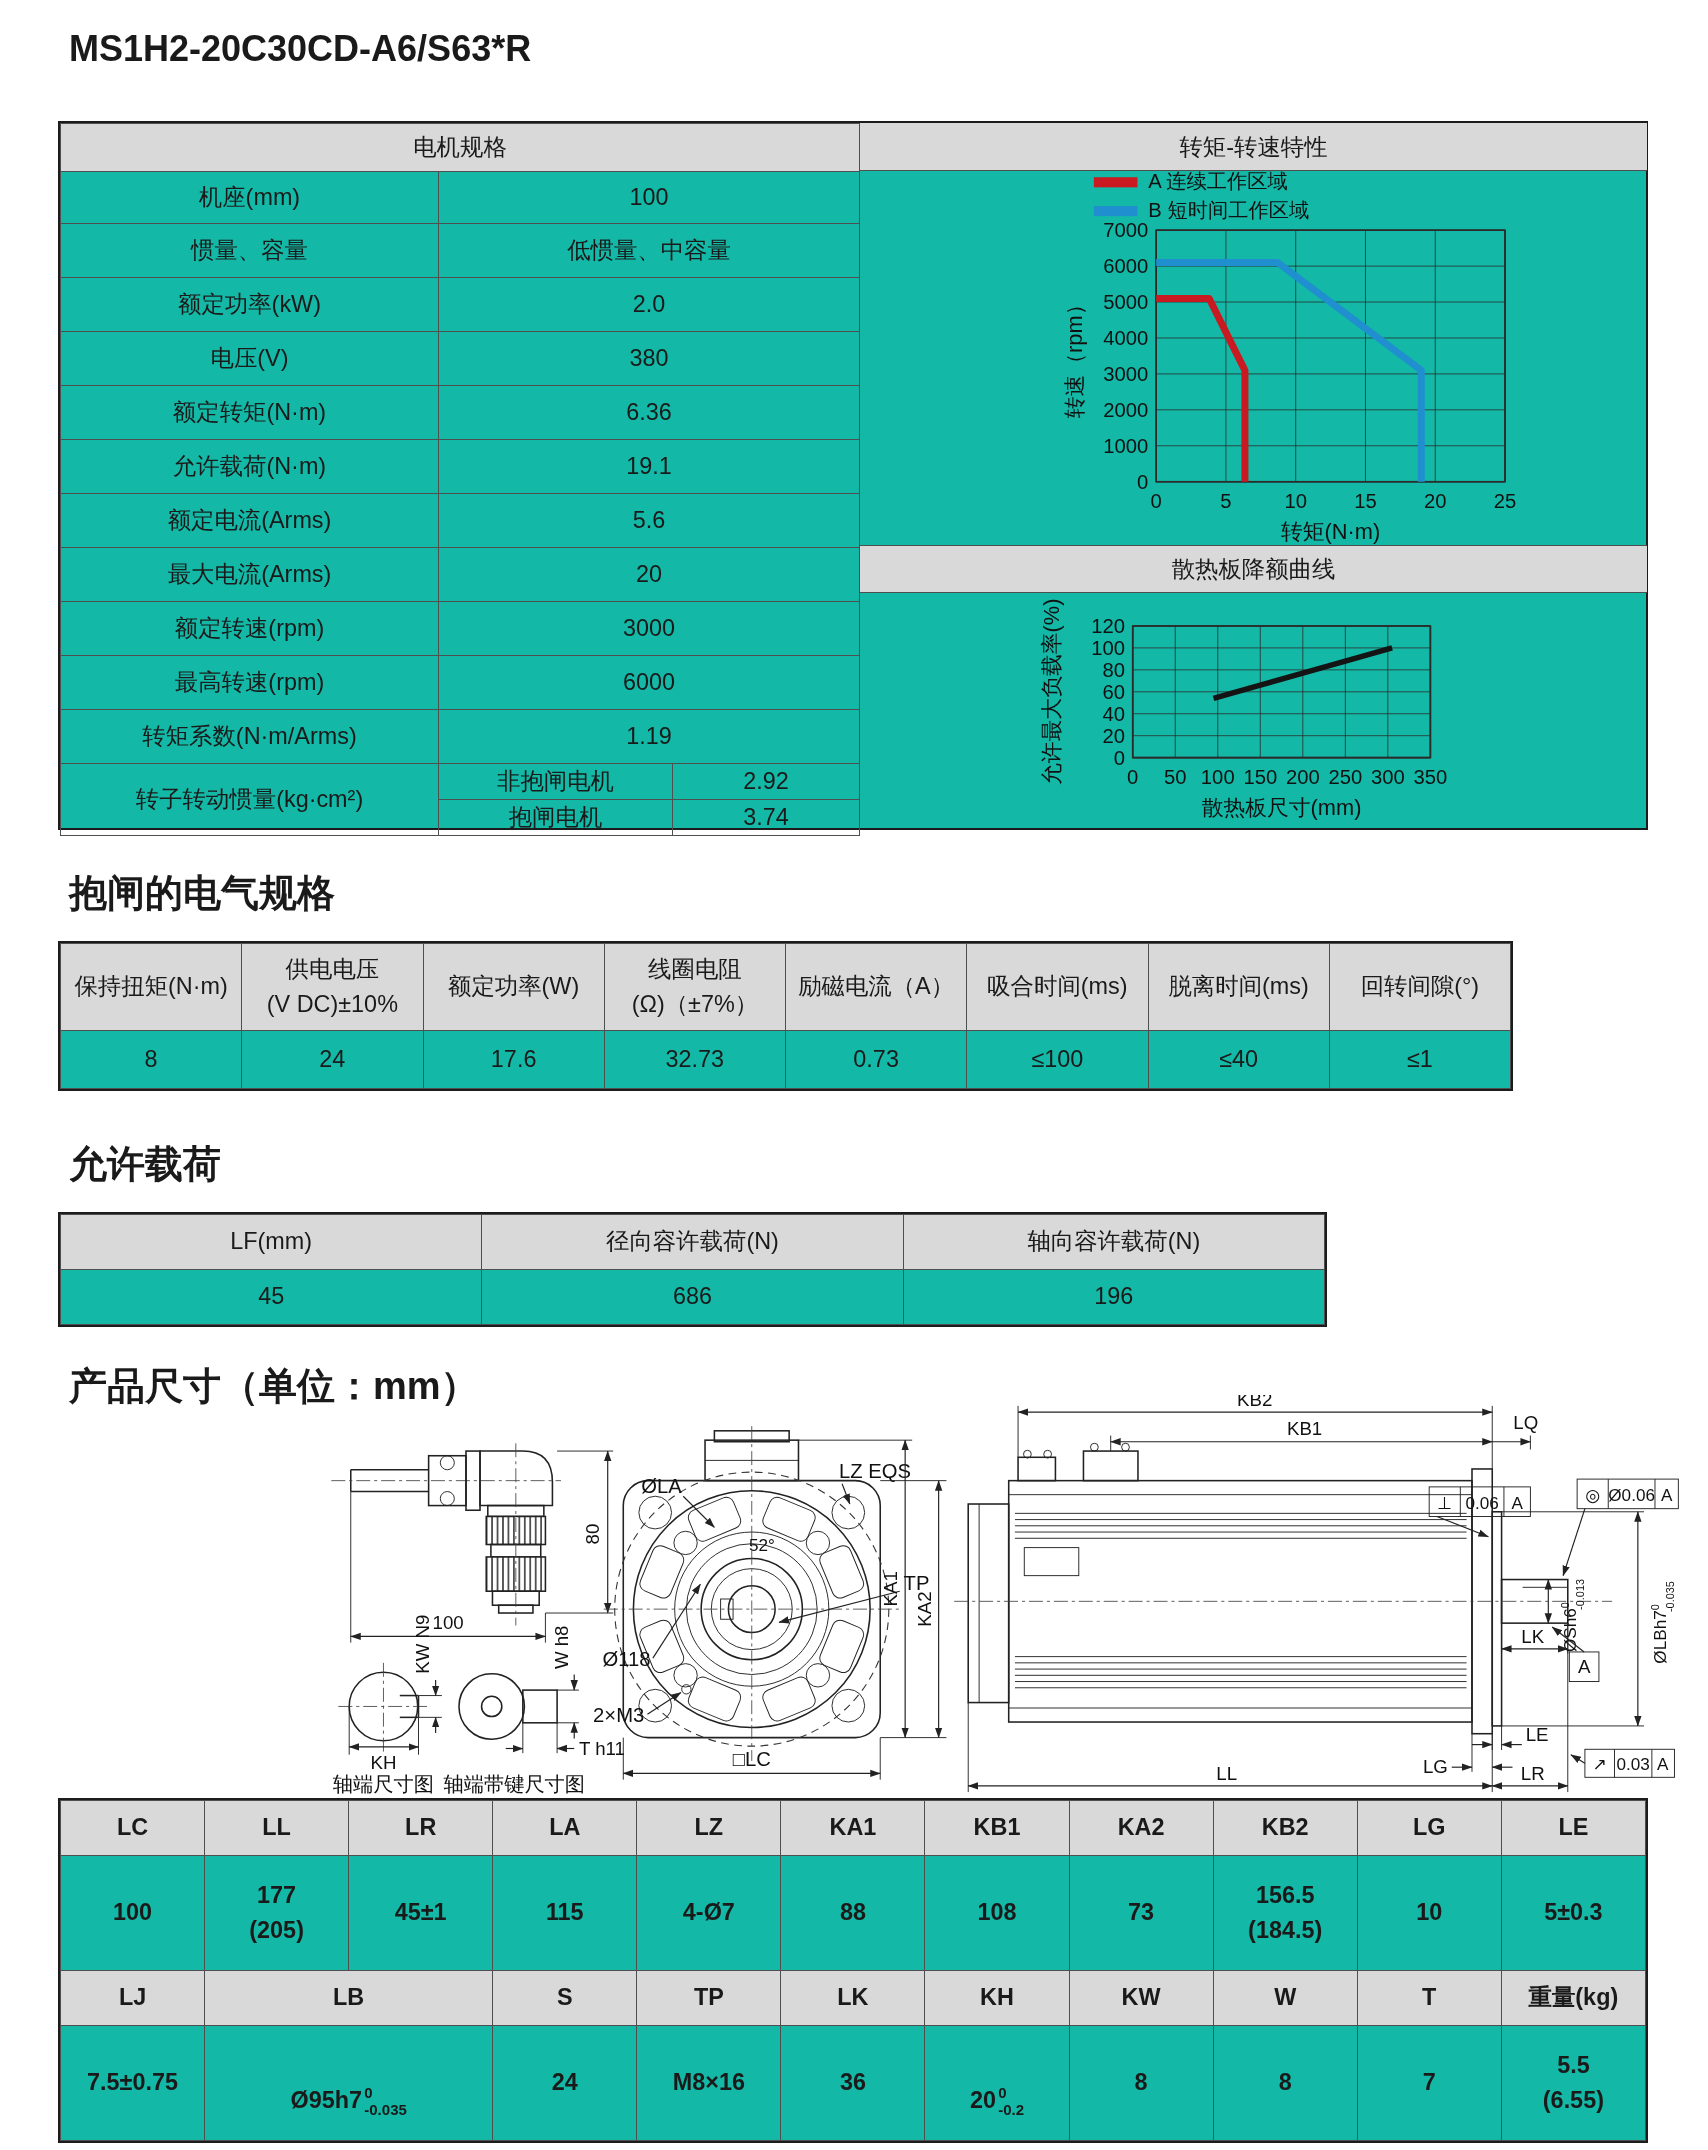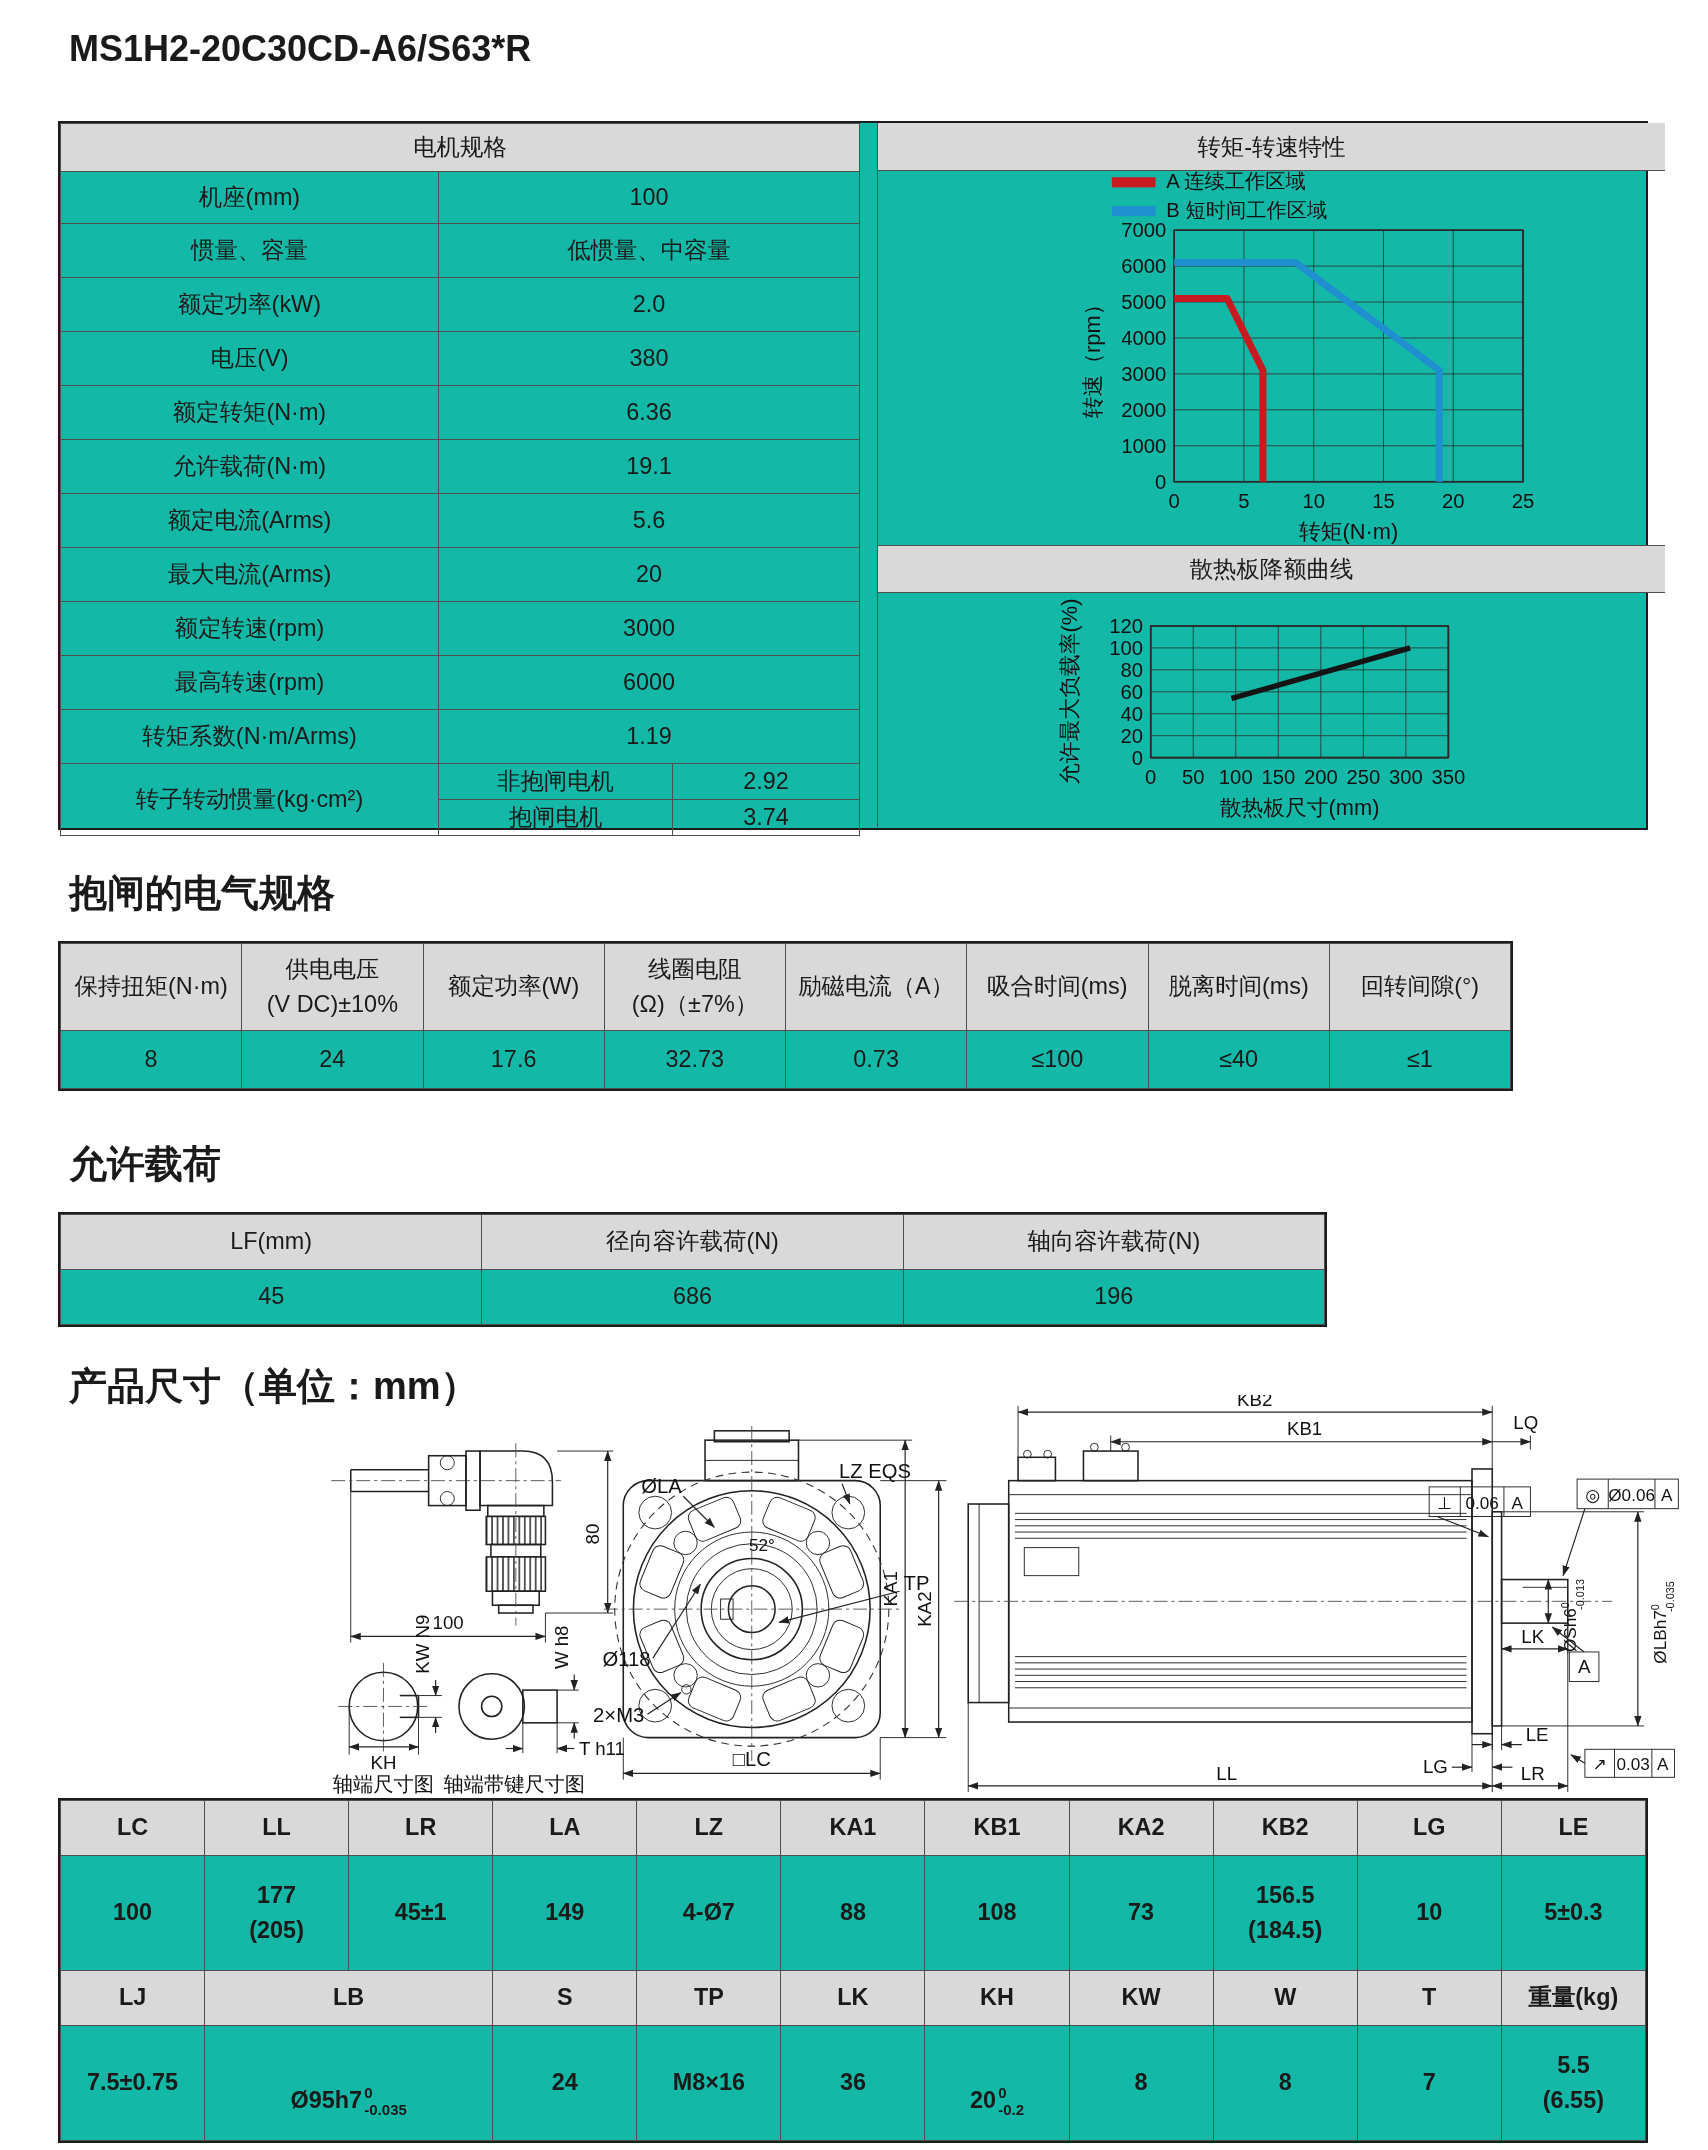--- a/index.html
+++ b/index.html
@@ -10,21 +10,21 @@
   }
   .abs{position:absolute;}
   .page-title{left:69px;top:28px;font-size:36px;font-weight:bold;}
   .h2{font-size:38px;font-weight:bold;}
   table{border-collapse:collapse;table-layout:fixed;}
   td{border:1.6px solid #4f4f4f;text-align:center;vertical-align:middle;
      font-size:23.4px;padding:0;white-space:pre-line;line-height:1.5;}
   .gray{background:#d9d9d9;}
   .wrap{border:2.3px solid #1c1c1c;box-sizing:border-box;background:#14b8a6;}
   .main-wrap{left:58px;top:121px;width:1590px;height:709px;}
-  .right-panel{position:absolute;left:799px;top:0;width:787px;height:704px;border-left:1.6px solid #4f4f4f;margin-left:18px;}
+  .right-panel{position:absolute;left:799px;top:0;width:787px;height:704px;border-left:1.6px solid #4f4f4f;}
   .chart-hdr{position:absolute;left:0;width:787px;height:48px;background:#d9d9d9;
      border-bottom:1.6px solid #4f4f4f;display:flex;align-items:center;justify-content:center;
      font-size:23.4px;box-sizing:border-box;}
   .hdr-b{border-top:1.6px solid #4f4f4f;}
   svg text{font-family:"Liberation Sans","DejaVu Sans",sans-serif;fill:#111;}
   .brake-wrap{left:58px;top:941px;}
   .load-wrap{left:58px;top:1212px;}
   .dim-wrap{left:58px;top:1798px;}
   .tolwrap{display:inline-block;vertical-align:middle;text-align:left;
      font-size:15px;line-height:1.1;margin-left:2.3px;}
@@ -519,21 +519,21 @@
       <td class="gray">KA2</td>
       <td class="gray">KB2</td>
       <td class="gray">LG</td>
       <td class="gray">LE</td>
     </tr>
     <tr style="height:115px">
       <td>100</td>
       <td>177
 (205)</td>
       <td>45±1</td>
-      <td>149</td>
+      <td>115</td>
       <td>4-Ø7</td>
       <td>88</td>
       <td>108</td>
       <td>73</td>
       <td>156.5
 (184.5)</td>
       <td>10</td>
       <td>5±0.3</td>
     </tr>
     <tr style="height:55px" class="gray">

